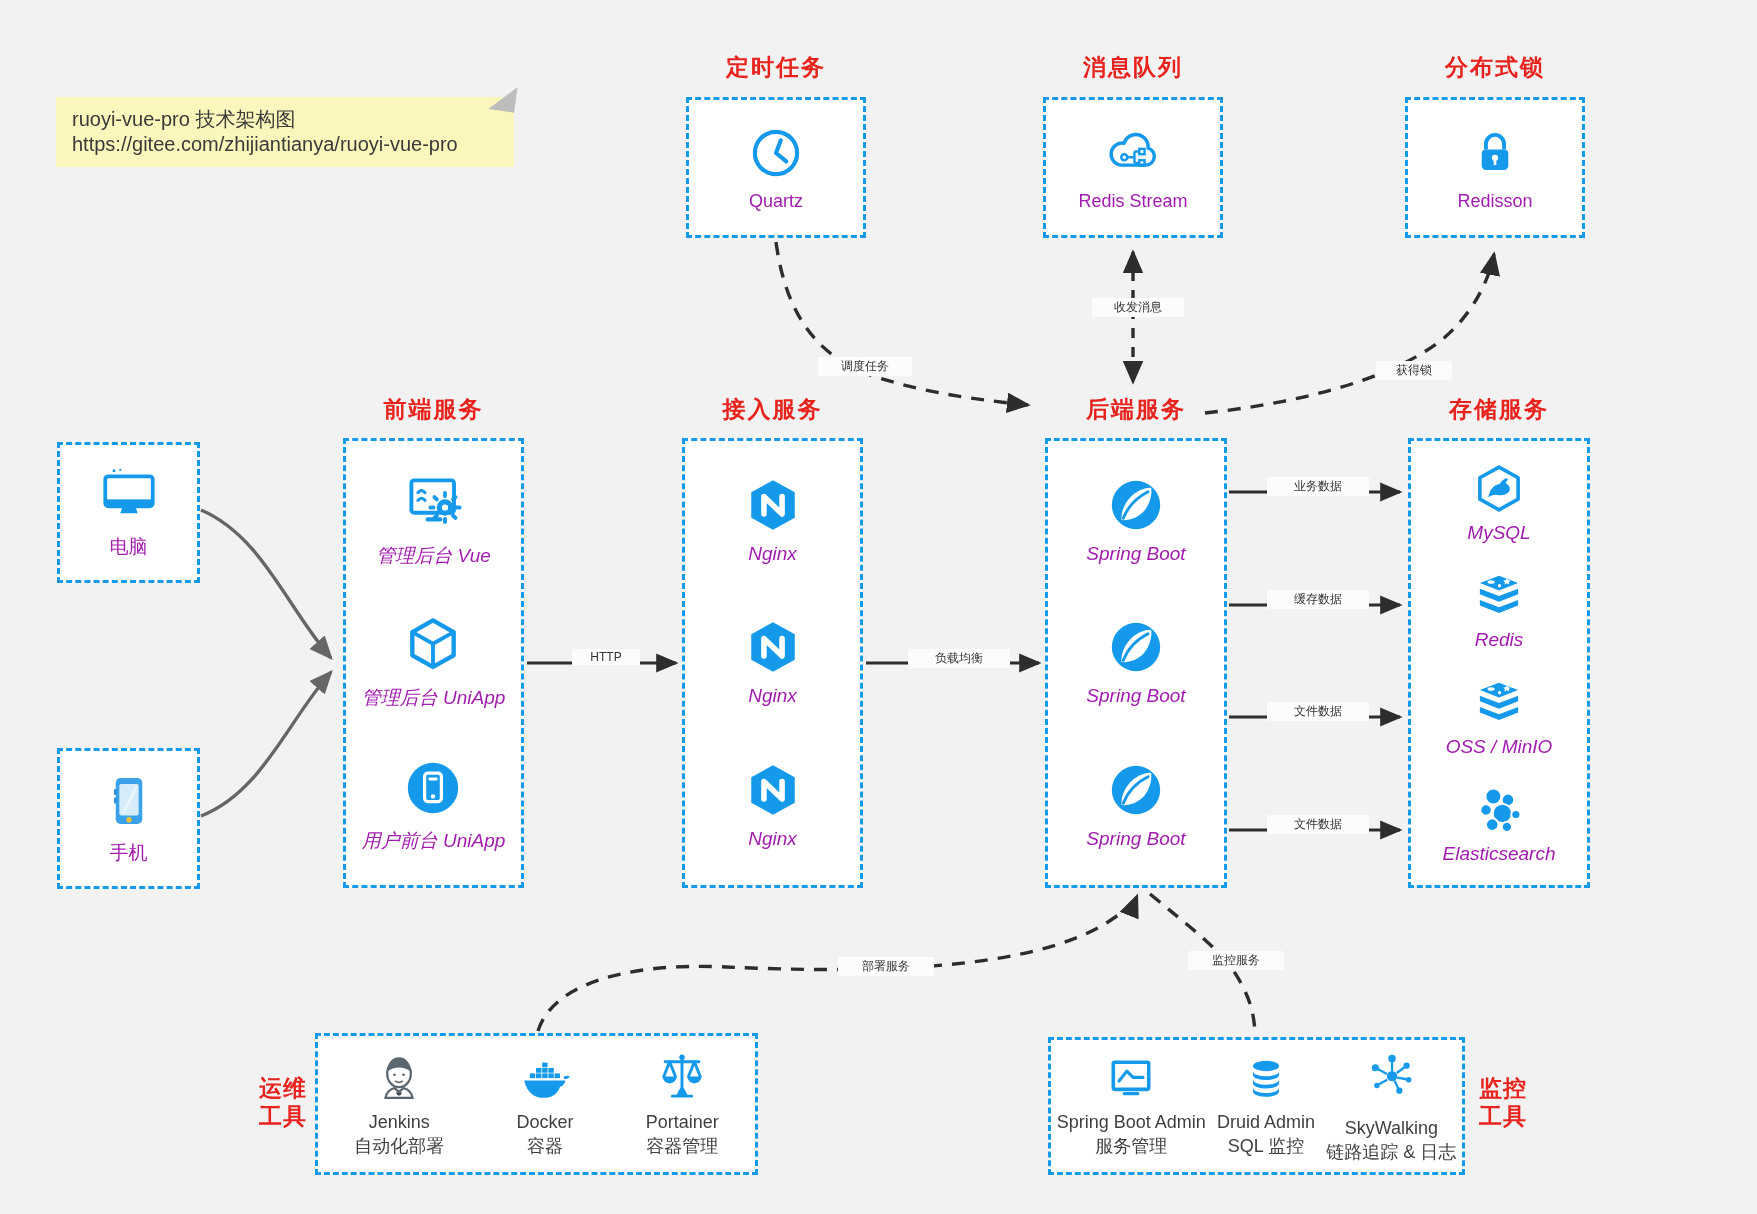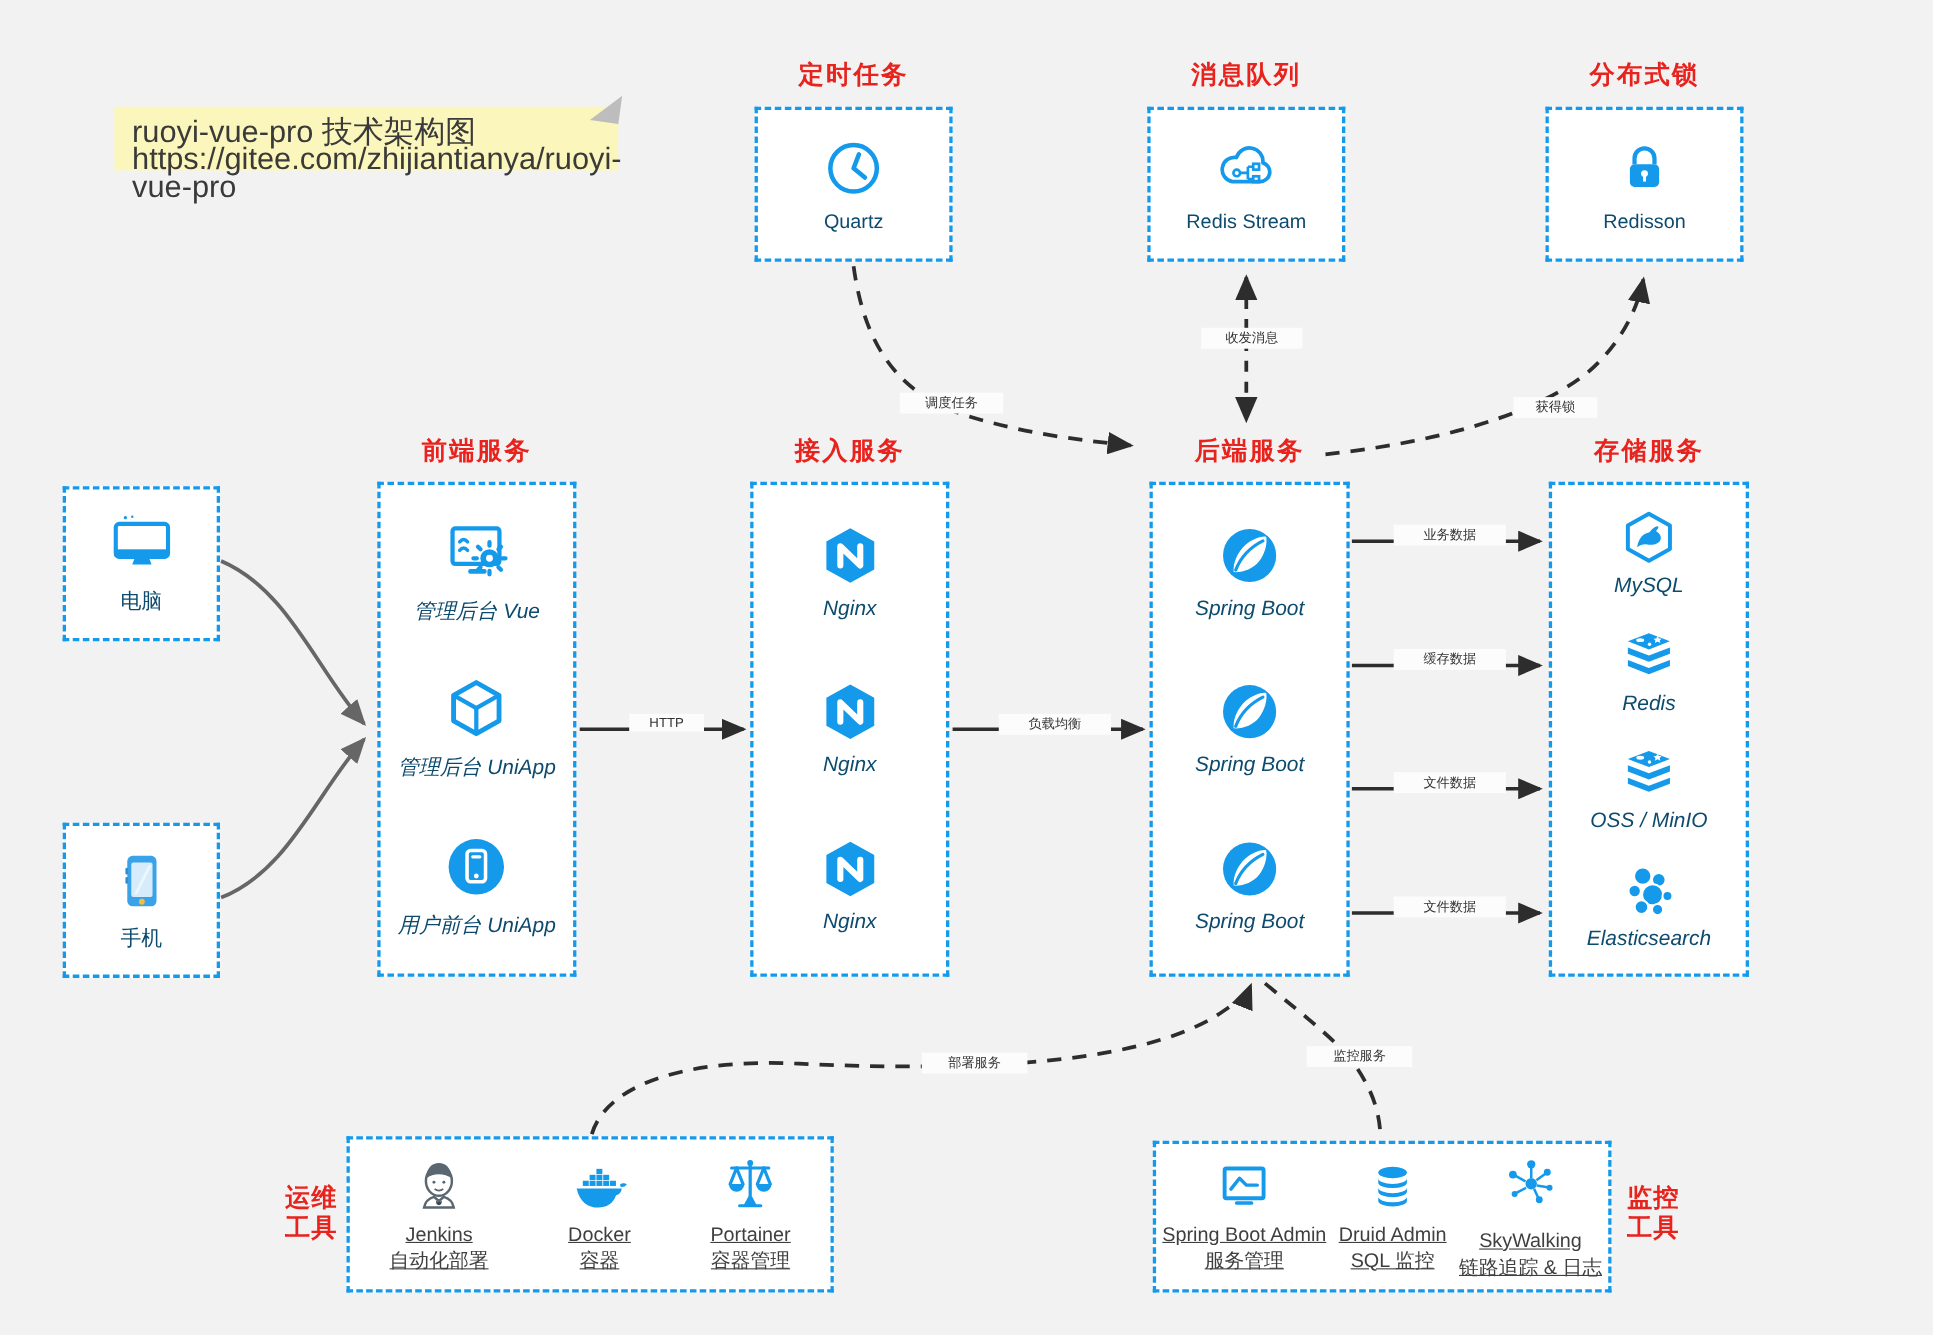--- a/index.html
+++ b/index.html
@@ -1,32 +1,32 @@
 <!DOCTYPE html>
 <html><head>
 <meta charset="utf-8">
 <style>
   html,body{margin:0;padding:0;background:#f2f2f2;}
   .canvas{position:relative;width:1757px;height:1214px;background:#f2f2f2;overflow:hidden;
           font-family:"Liberation Sans","DejaVu Sans",sans-serif;color:#3f3f3f;}
   .box{position:absolute;border:3px dashed #1499eb;background:#fff;box-sizing:border-box;z-index:2;}
   .col{display:flex;flex-direction:column;justify-content:space-around;align-items:center;padding:8px 0;font-style:italic;}
   .center{display:flex;flex-direction:column;justify-content:center;align-items:center;gap:12px;}
-  .rowflex{display:flex;flex-direction:row;justify-content:space-around;align-items:center;text-decoration:underline;}
+  .rowflex{display:flex;flex-direction:row;justify-content:space-around;align-items:center;}
   .node{display:flex;flex-direction:column;align-items:center;gap:9px;}
-  .lbl{font-size:19px;color:#0c4a6e;white-space:nowrap;}
+  .lbl{font-size:19px;color:#a21caf;white-space:nowrap;}
   .sub{font-size:18px;color:#3f3f3f;text-align:center;line-height:24px;white-space:nowrap;}
   .sec-title{position:absolute;font-size:23px;font-weight:bold;color:#e8231d;text-align:center;
              letter-spacing:2px;z-index:4;white-space:nowrap;}
   .vtitle{line-height:28px;letter-spacing:1px;}
   .edge-label{position:absolute;font-size:12px;color:#333;background:#fcfcfc;text-align:center;
               padding:1px 3px;white-space:nowrap;z-index:6;}
   .overlay{position:absolute;left:0;top:0;z-index:5;pointer-events:none;}
-  .note{position:absolute;left:56px;top:97px;width:458px;height:58px;background:#fbf6bb;z-index:3;
-        box-sizing:border-box;padding:10px 16px;font-size:28px;line-height:25px;color:#3a3a3a;margin-left:48px;}
+  .note{position:absolute;left:56px;top:97px;width:458px;height:70px;background:#fbf6bb;z-index:3;
+        box-sizing:border-box;padding:10px 16px;font-size:20px;line-height:25px;color:#3a3a3a;}
   .note-fold{position:absolute;right:-2px;top:-12px;width:0;height:0;z-index:3;
              border-bottom:26px solid #bdbdbd;border-left:26px solid transparent;transform:rotate(8deg);}
   .ic{width:58px;height:58px;}
   .ic-sm{width:54px;height:54px;}
   .ic-lg{width:66px;height:66px;}
   .hidden-defs{position:absolute;width:0;height:0;overflow:hidden;}
 </style>
 </head>
 <body>
 

